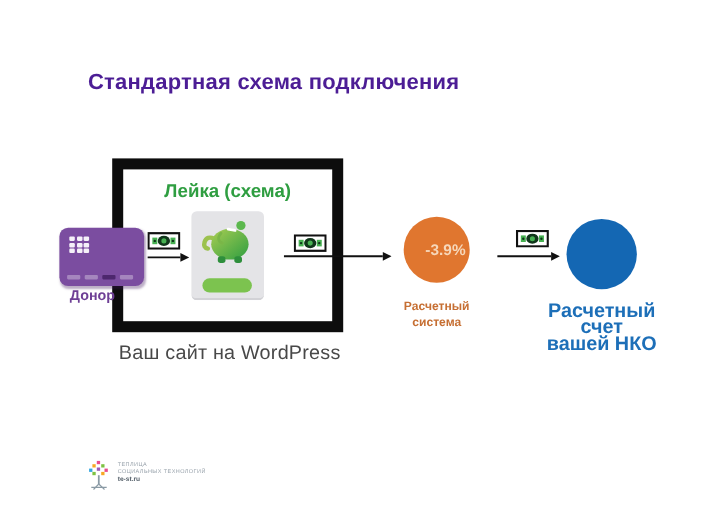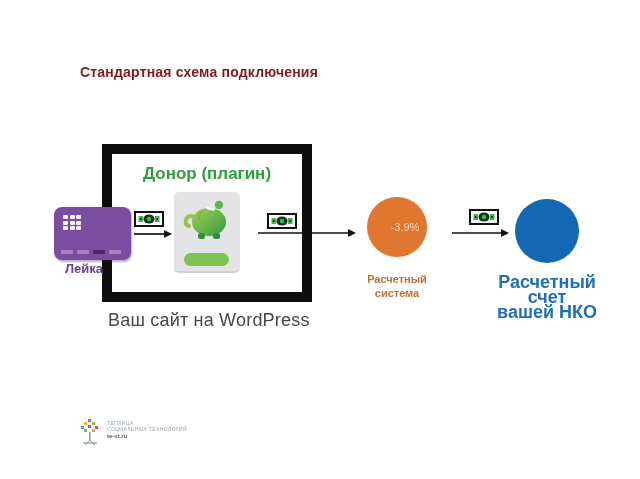--- a/index.html
+++ b/index.html
@@ -4,21 +4,21 @@
 <style>
   * { margin:0; padding:0; box-sizing:border-box; }
   html,body { background:#fff; }
   body { font-family:"Liberation Sans", sans-serif; }
   .slide {
     position:relative; width:640px; height:479px; background:#ffffff;
     overflow:hidden; margin:0 auto;
   }
   .title {
     position:absolute; left:80px; top:64px;
-    font-size:14px; font-weight:bold; color:#7f1d1d; letter-spacing:0.2px;
+    font-size:20px; font-weight:bold; color:#4c1d95; letter-spacing:0.2px;
   }
   
   .wp-box {
     position:absolute; left:102px; top:144px; width:210px; height:158px;
     border:10px solid #0d0d0d; background:#ffffff;
   }
   .plugin-label {
     position:absolute; left:102px; top:164px; width:210px;
     text-align:center; font-size:17px; font-weight:bold; color:#2f9e41;
     z-index:3;
@@ -45,21 +45,21 @@
   .card-number { position:absolute; left:7px; bottom:6px; display:flex; gap:4px; }
   .card-number i { display:block; width:12px; height:4px; background:rgba(255,255,255,0.32); border-radius:1px; }
   .card-number i.hl { background:rgba(40,10,70,0.55); }
   .donor-label {
     position:absolute; left:54px; top:261px; width:60px; text-align:center;
     font-size:13px; font-weight:bold; color:#6e3f95;
   }
   
   .circle { position:absolute; border-radius:50%; display:flex; align-items:center; justify-content:center; }
   .pay-circle { left:367px; top:197px; width:60px; height:60px; background:#e0762f; }
-  .pay-fee { font-size:11px; font-weight:normal; color:#f6d7ba;margin-left:16px; }
+  .pay-fee { font-size:14px; font-weight:bold; color:#f6d7ba;margin-left:16px; }
   .bank-circle { left:515px; top:199px; width:64px; height:64px; background:#1467b3; }
   .pay-label {
     position:absolute; left:357px; top:272px; width:80px; text-align:center;
     font-size:11px; font-weight:bold; color:#c66f33; line-height:14px;
   }
   .bank-label {
     position:absolute; left:497px; top:275px; width:100px; text-align:center;
     font-size:18px; font-weight:bold; color:#1d6fb8; line-height:15px;
   }
   .site-caption {
@@ -100,21 +100,21 @@
       <polygon points="0,0 8,4 0,8" fill="#111111"></polygon>
     </g>
   </defs>
 </svg>
 
 <div class="slide">
 
   <div class="title">Стандартная схема подключения</div>
 
   <div class="wp-box"></div>
-  <div class="plugin-label">Донор (плагин)</div>
+  <div class="plugin-label">Лейка (схема)</div>
 
   <div class="plugin-card">
     <svg class="piggy" width="52" height="46" viewBox="0 0 52 46">
       <circle cx="38" cy="8" r="4.2" fill="#5cb84e"></circle>
       <path d="M14 20 q-7 -3 -9 3 q-1.5 5 3 6" fill="none" stroke="#9cc24f" stroke-width="4" stroke-linecap="round"></path>
       <ellipse cx="28" cy="25" rx="17" ry="14" fill="url(#pg)"></ellipse>
       <rect x="17" y="36" width="7" height="6" rx="2.5" fill="#2e8f3c"></rect>
       <rect x="32" y="36" width="7" height="6" rx="2.5" fill="#2e8f3c"></rect>
       <path d="M20 15 q-5 6 1 9" fill="none" stroke="#7ab648" stroke-width="2.5" stroke-linecap="round"></path>
       <rect x="25" y="10.5" width="9" height="2.6" rx="1.3" fill="#ffffff" transform="rotate(10 29 12)"></rect>
@@ -134,21 +134,21 @@
         <span></span>
         <span></span>
     </div>
     <div class="card-number">
       <i></i>
         <i></i>
         <i class="hl"></i>
         <i></i>
     </div>
   </div>
-  <div class="donor-label">Лейка</div>
+  <div class="donor-label">Донор</div>
 
   <svg class="bill" style="left:134px; top:211px" viewBox="0 0 30 16">
       <use href="#money-bill"></use>
     </svg>
   <svg class="bill" style="left:267px; top:213px" viewBox="0 0 30 16">
       <use href="#money-bill"></use>
     </svg>
   <svg class="bill" style="left:469px; top:209px" viewBox="0 0 30 16">
       <use href="#money-bill"></use>
     </svg>

